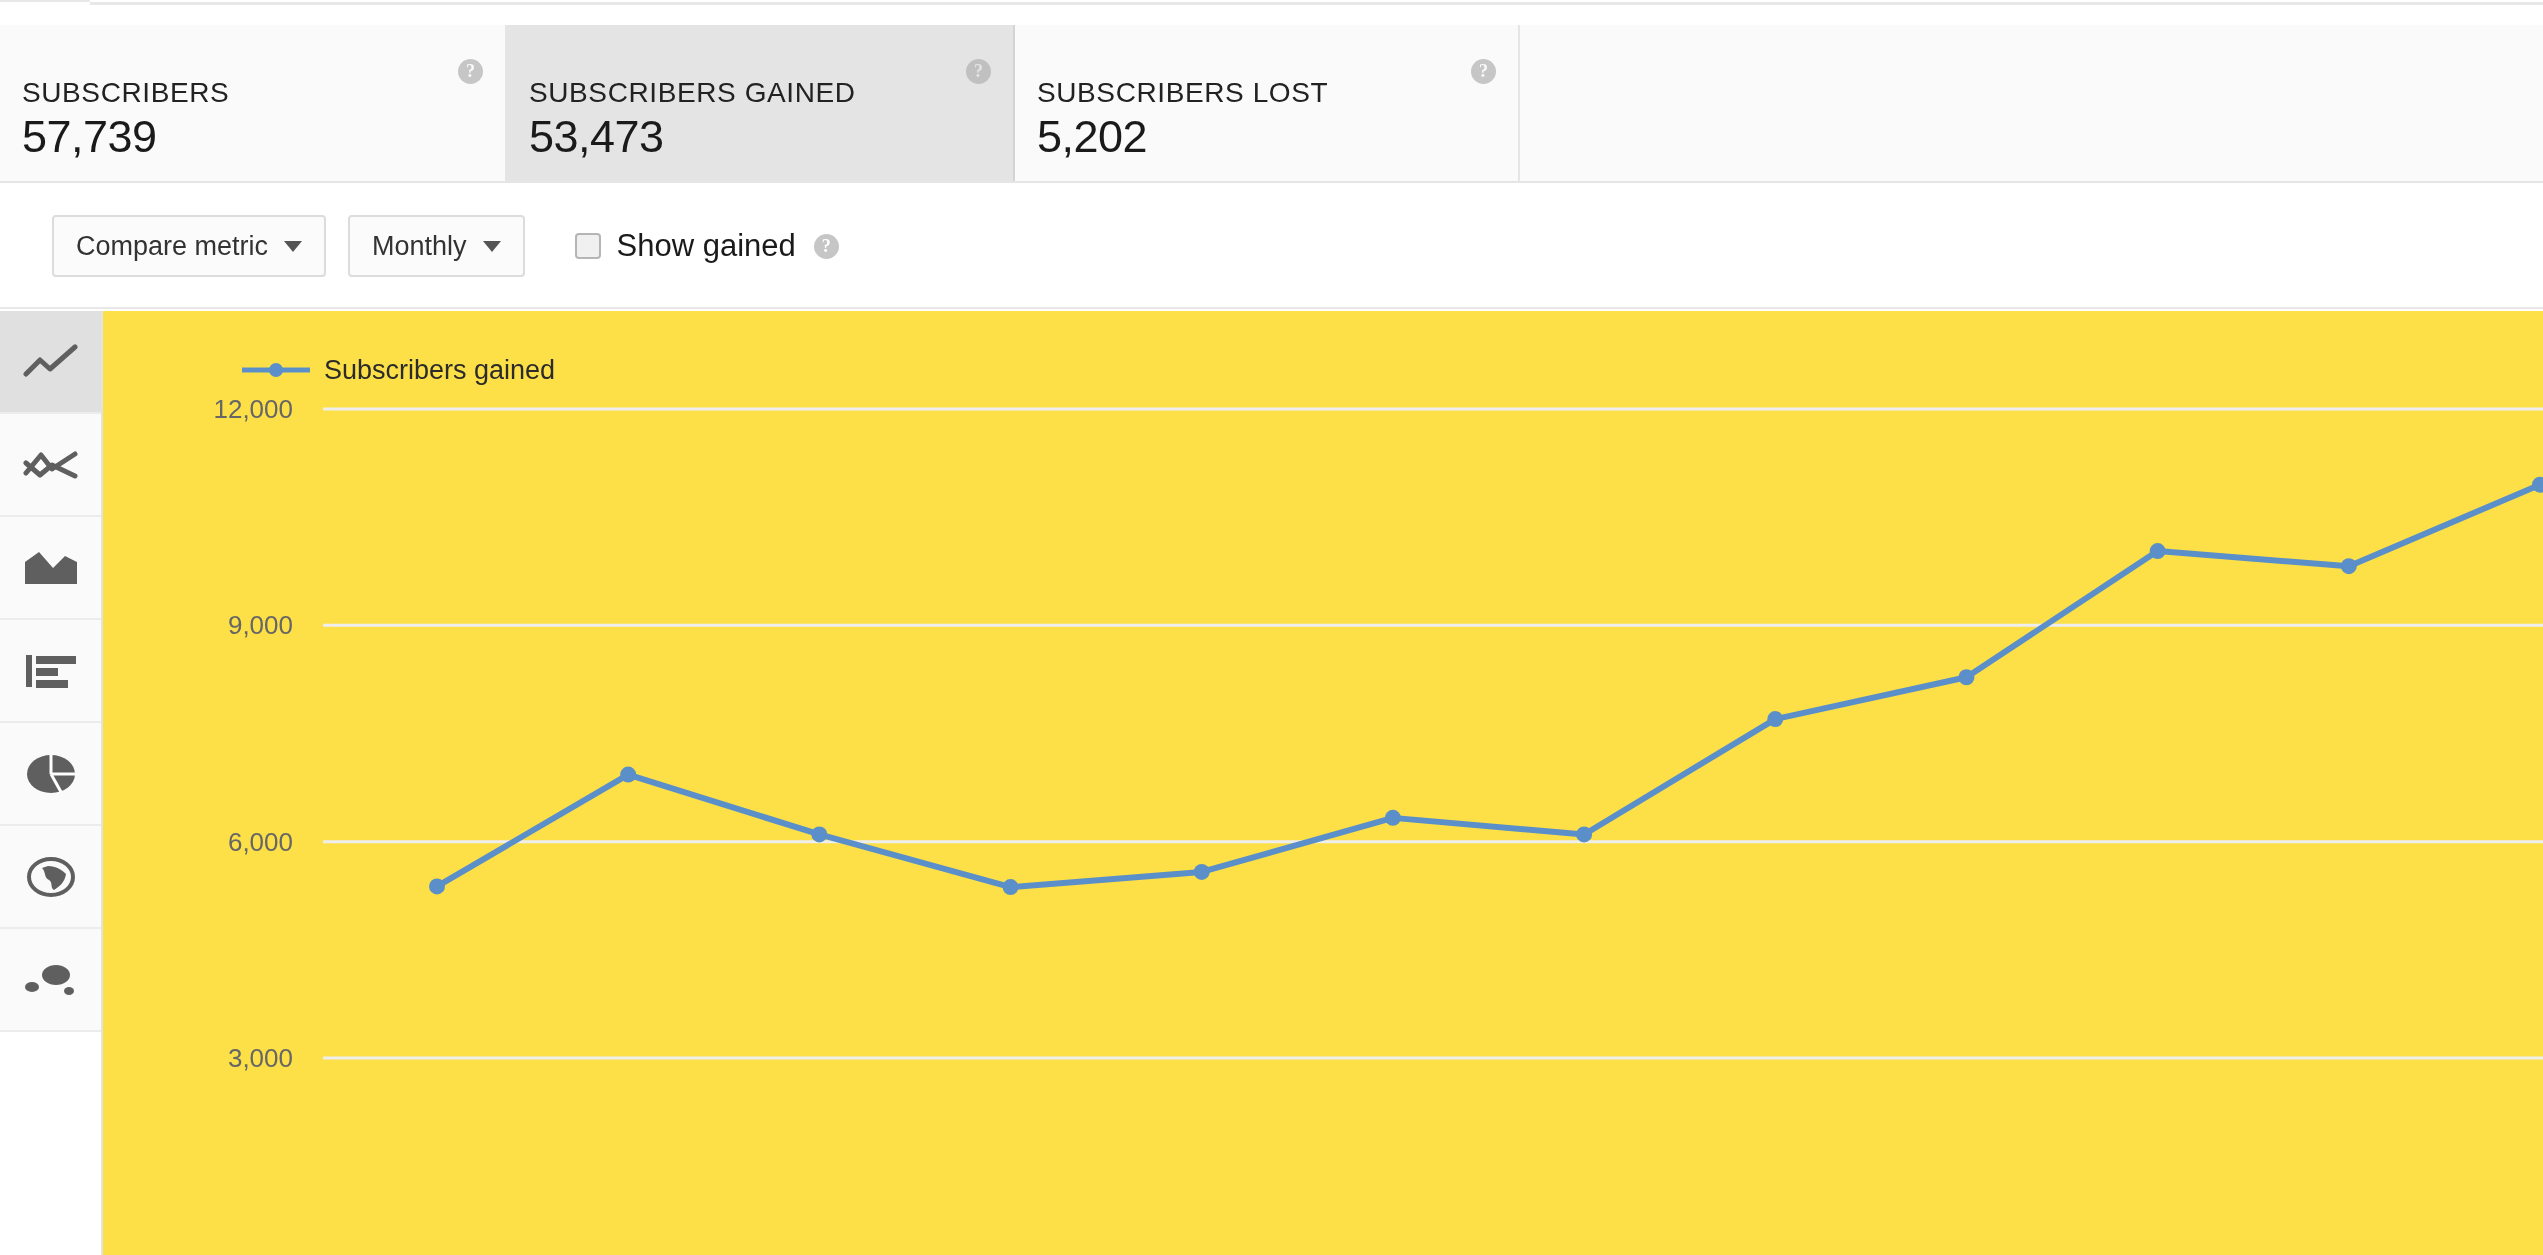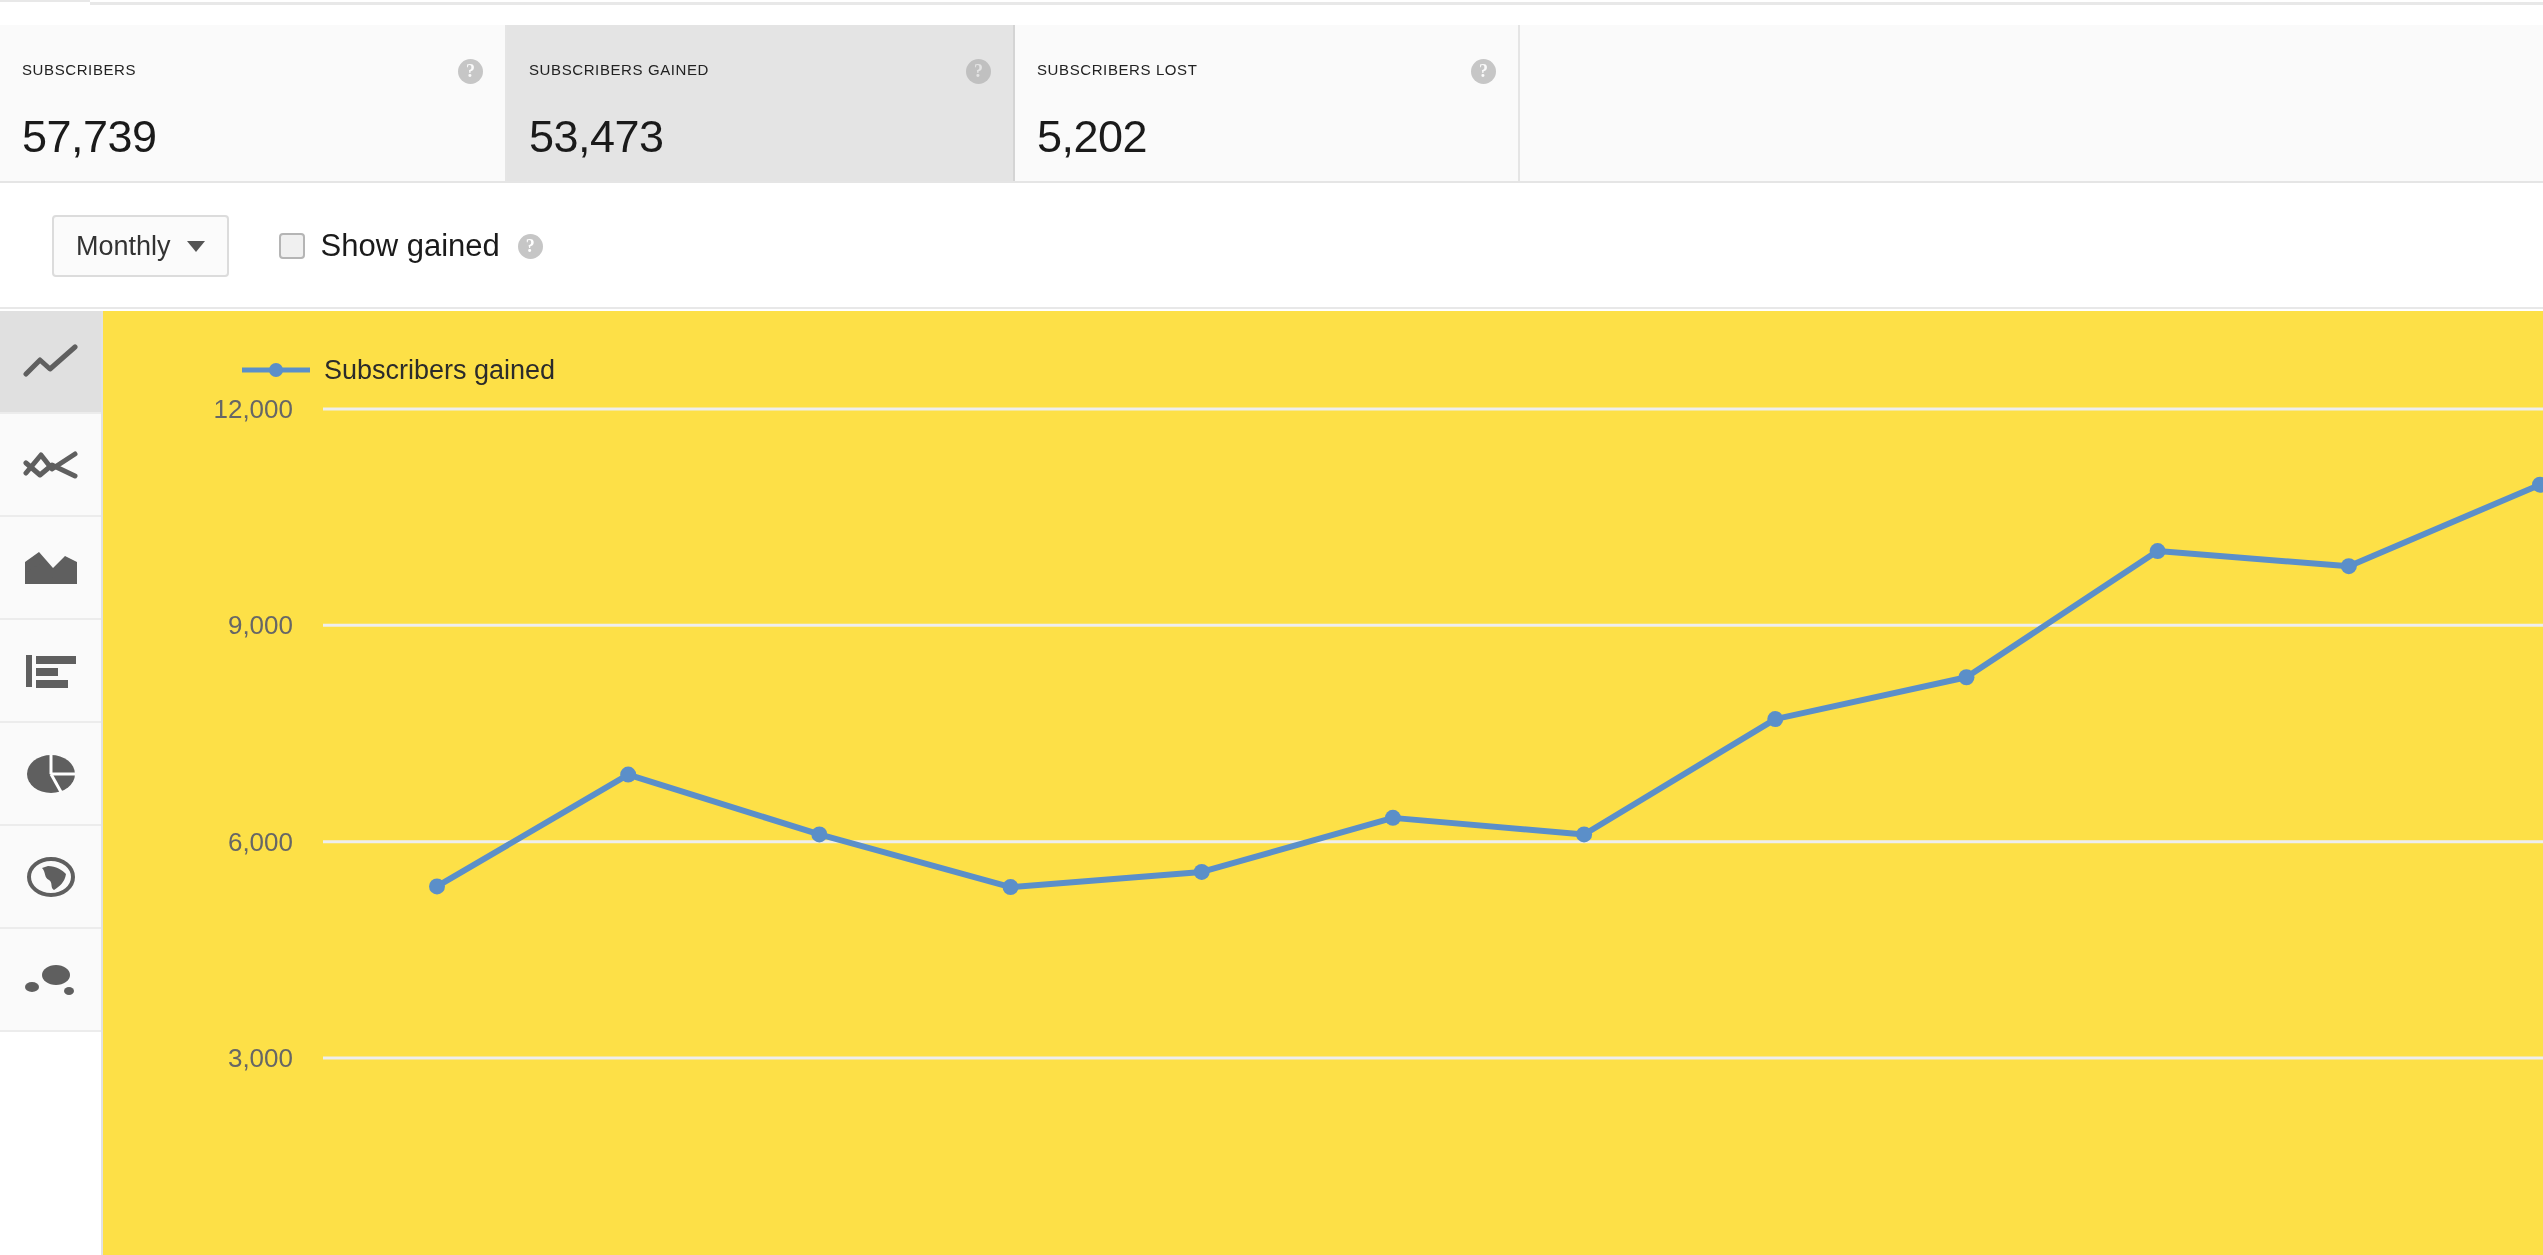--- a/index.html
+++ b/index.html
@@ -75,22 +75,22 @@
   }
   .metric-card.card-lost { width: 505px; }
   .metric-card.card-empty {
     flex: 1 1 auto;
     border-right: none;
     background: #fafafa;
     cursor: default;
   }
   .metric-label {
     position: absolute;
-    left: 22px; top: 36px;
-    font-size: 15px;
+    left: 22px; top: 52px;
+    font-size: 28px;
     letter-spacing: 0.6px;
     color: #222222;
     font-family: "Liberation Sans", sans-serif;
     white-space: nowrap;
   }
   .metric-value {
     position: absolute;
     left: 22px; top: 86px;
     font-size: 45px;
     font-weight: 400;
@@ -280,20 +280,24 @@
     <div class="metric-card card-lost">
       <div class="metric-label">SUBSCRIBERS LOST</div>
       <div class="metric-value">5,202</div>
       <div class="help-badge">?</div>
     </div>
 
     <div class="metric-card card-empty"></div>
   </div>
 
   <div class="toolbar">
+    <div class="dropdown-btn">
+      <span>Compare metric</span>
+      <span class="caret"></span>
+    </div>
 
     <div class="dropdown-btn">
       <span>Monthly</span>
       <span class="caret"></span>
     </div>
 
     <div class="growth-group">
       <span class="checkbox"></span>
       <span class="growth-label">Show gained</span>
       <span class="growth-help">?</span>

